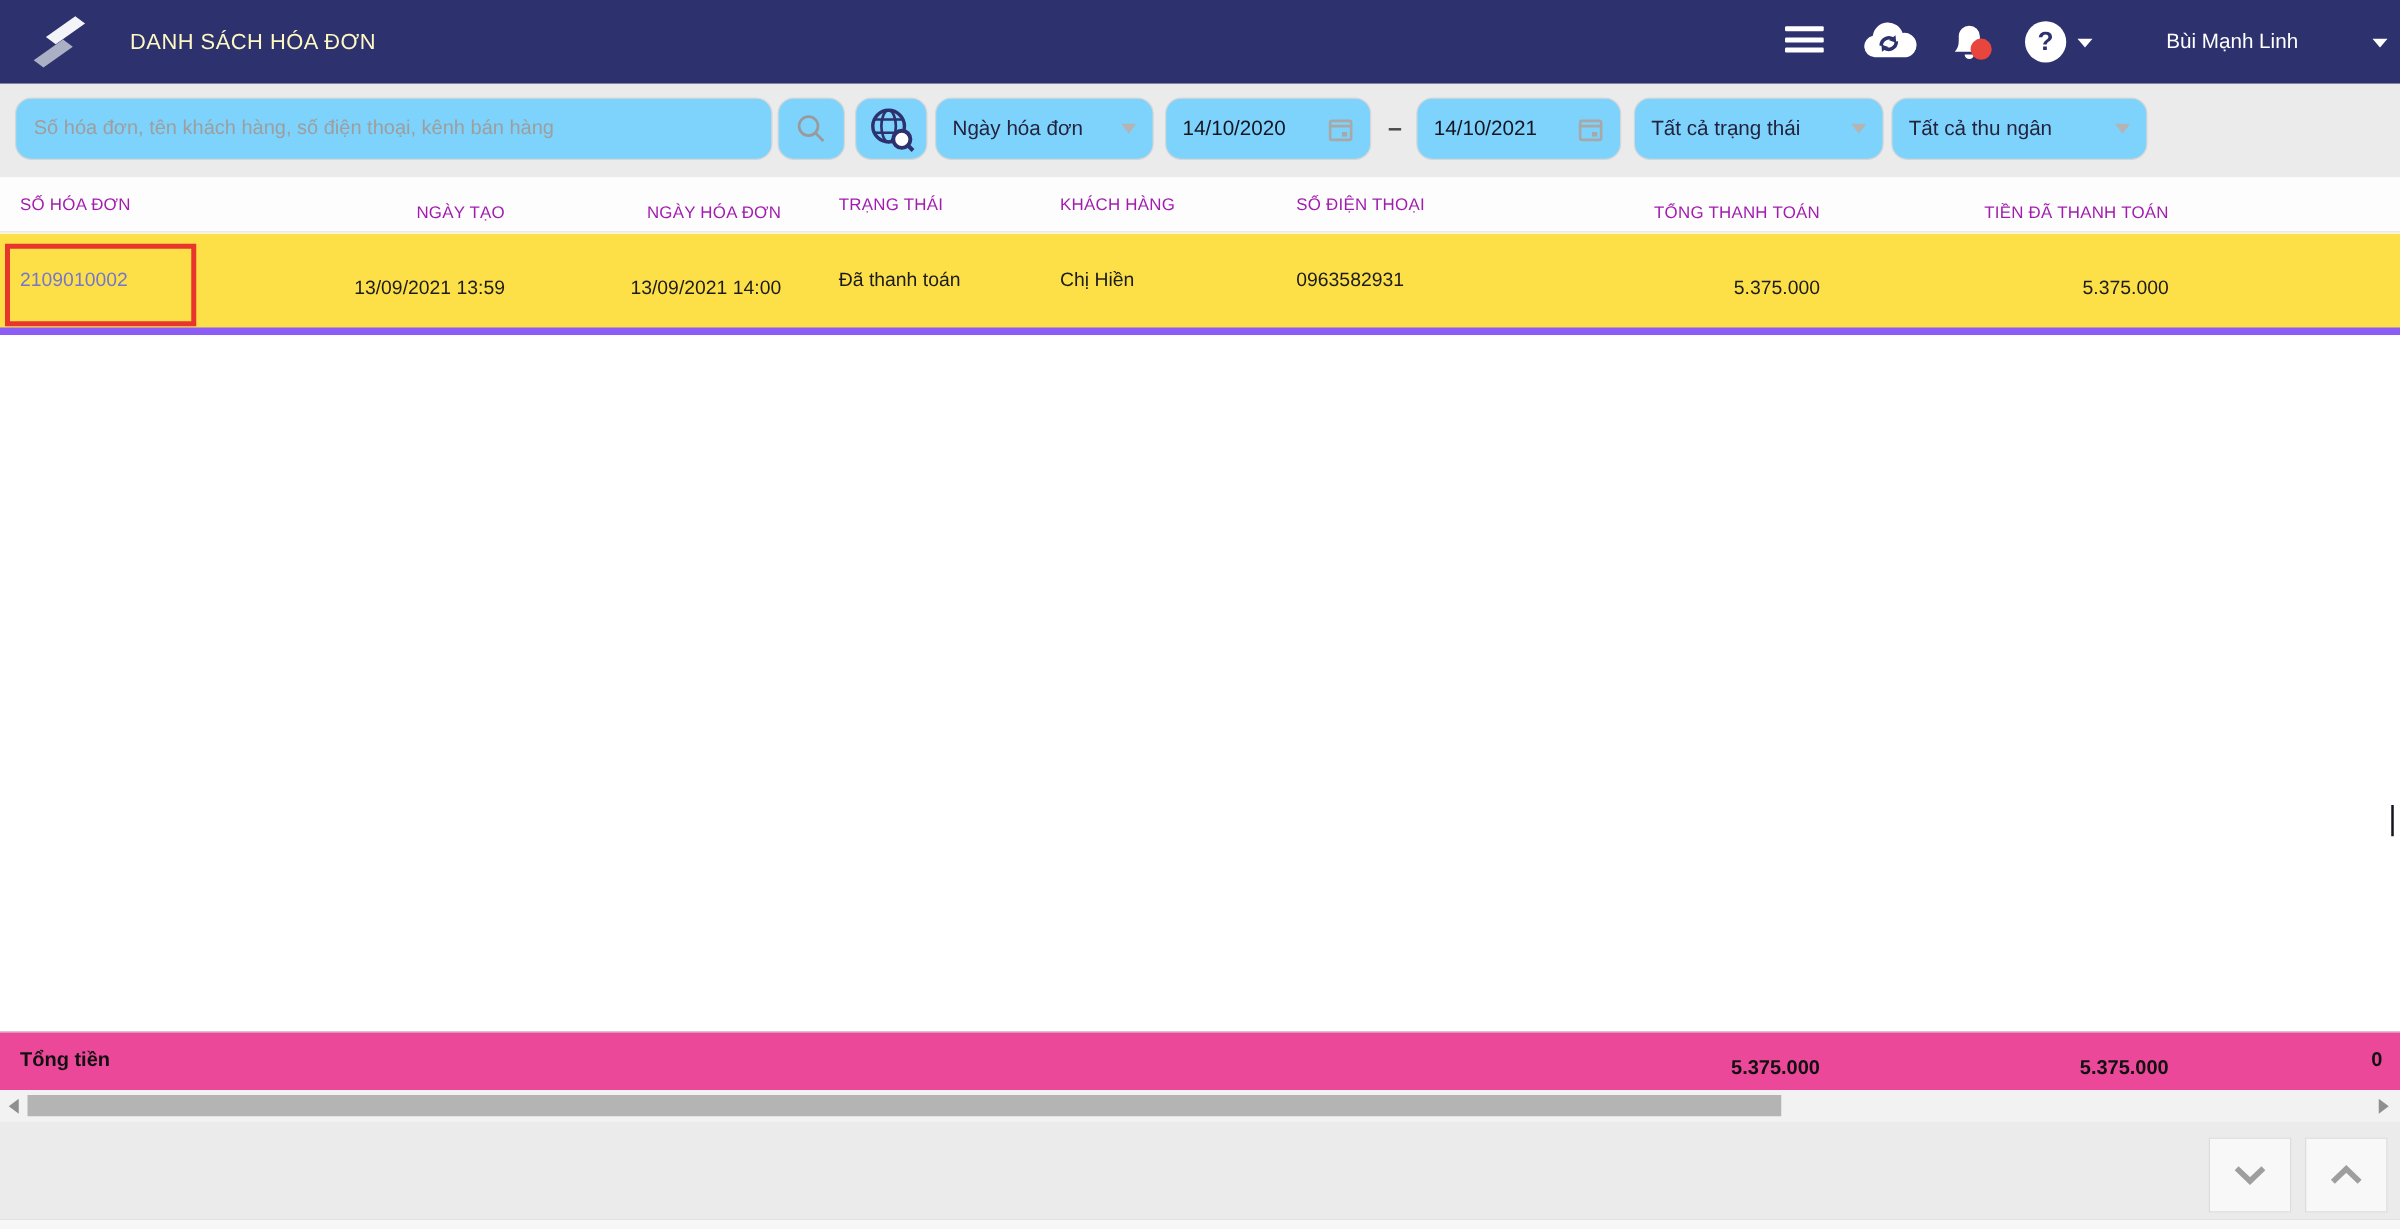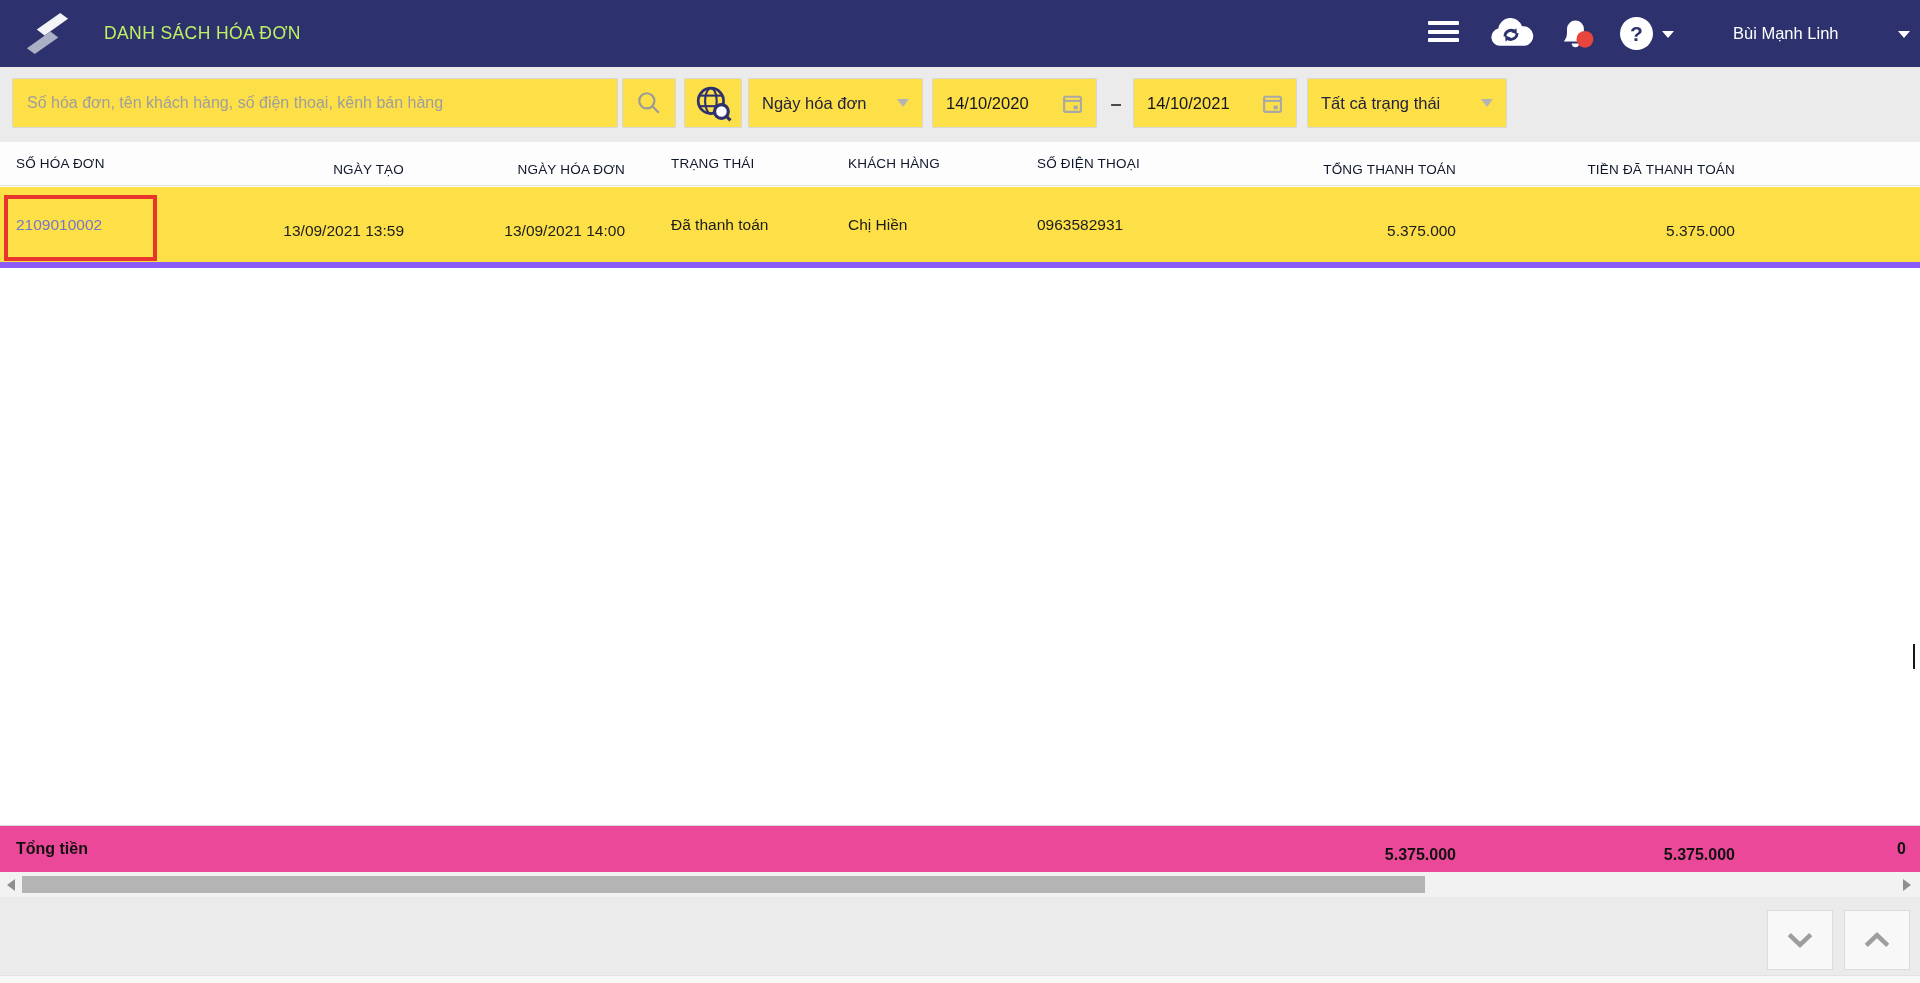--- a/index.html
+++ b/index.html
@@ -4,35 +4,35 @@
 <style>
   * { margin:0; padding:0; box-sizing:border-box; }
   html,body { width:1920px; height:983px; overflow:hidden; }
   body { font-family:"Liberation Sans","DejaVu Sans",sans-serif; background:#fff; position:relative; }
   .screen { position:absolute; inset:0; width:1920px; height:983px; background:#fff; }
 
   
   .navbar { position:absolute; top:0; left:0; width:100%; height:67px; background:#2d316e; }
   .logo { position:absolute; left:24px; top:10px; width:47px; height:47px; }
   .nav-title { position:absolute; left:104px; top:0; height:67px; display:flex; align-items:center;
-               color:#bef264; font-size:17.5px; font-weight:500; letter-spacing:.4px; }
+               color:#fef9c3; font-size:17.5px; font-weight:500; letter-spacing:.4px; }
   .hamburger { position:absolute; left:1428px; top:21px; width:31px; height:25px; cursor:pointer; }
   .hamburger span { display:block; height:4px; background:#fff; border-radius:1px; margin-bottom:4.5px; }
   .nav-ico { position:absolute; top:14px; cursor:pointer; }
   .help-circle { position:absolute; left:1620px; top:17px; width:33px; height:33px; border-radius:50%;
                  background:#fff; display:flex; align-items:center; justify-content:center;
                  color:#2d316e; font-size:21px; font-weight:700; cursor:pointer; }
   .caret-w { width:0; height:0; border-left:6px solid transparent; border-right:6px solid transparent;
              border-top:7px solid #fff; position:absolute; }
   .user-name { position:absolute; left:1733px; top:0; height:67px; display:flex; align-items:center;
                color:#fff; font-size:16.5px; cursor:pointer; }
 
   
   .filterbar { position:absolute; top:67px; left:0; width:100%; height:75px; background:#ebebeb; }
-  .fbox { position:absolute; top:11px; height:50px; background:#fde047; border:1px solid #d6d6d6; border-radius:2px; }
+  .fbox { position:absolute; top:11px; height:50px; background:#7dd3fc; border:1px solid #d6d6d6; border-radius:13px; }
   .search-input { left:12px; width:606px; padding:0 14px; font-size:16px; color:#222;
                   font-family:"Liberation Sans","DejaVu Sans",sans-serif; outline:none; }
   .search-input::placeholder { color:#9e9e9e; }
   .icon-btn { display:flex; align-items:center; justify-content:center; cursor:pointer; }
   .search-btn { left:622px; width:54px; }
   .globe-btn { left:684px; width:58px; }
   .select { display:flex; align-items:center; justify-content:space-between; padding:0 13px;
             font-size:16.5px; color:#23233d; cursor:pointer; }
   .caret-g { width:0; height:0; border-left:6.5px solid transparent; border-right:6.5px solid transparent;
              border-top:8px solid #b4b4b4; flex:none; margin-left:8px; }
@@ -50,21 +50,21 @@
   
   .cols { display:grid; grid-template-columns:220px 168px 221px 217px 193px 200px 221px 279px;
           padding-left:16px; height:100%; align-items:center; }
   .cell { white-space:nowrap; overflow:visible; }
   .ar { text-align:right;margin-top:12px; }
   .c-status { padding-left:46px; }
   .c-customer { padding-left:6px; }
   .c-phone { padding-left:2px; }
 
   .thead { position:absolute; top:142px; left:0; width:100%; height:44px; background:#fdfdfd;
-           border-bottom:1px solid #e2e2e2; color:#0f172a; font-size:13.5px; letter-spacing:.2px; }
+           border-bottom:1px solid #e2e2e2; color:#a21caf; font-size:13.5px; letter-spacing:.2px; }
   .trow { position:absolute; top:187px; left:0; width:100%; height:81px; background:#fde047;
           border-bottom:6px solid #8b5cf6; font-size:15.5px; color:#1c1c1c; cursor:pointer; }
   .invoice-link { color:#7477cd; text-decoration:none; cursor:pointer; }
   .red-box { position:absolute; left:4px; top:8px; width:153px; height:66px;
              border:4px solid #e8362d; pointer-events:none; }
 
   
   .totals { position:absolute; top:825px; left:0; width:100%; height:47px; background:#ec4899;
             border-top:1px solid #d8d8d8; font-size:16px; color:#111; }
   .totals .bold { font-weight:700; }
@@ -182,20 +182,24 @@
         <line x1="2" y1="7.5" x2="18" y2="7.5" stroke="#a8a8a8" stroke-width="2"></line>
         <rect x="11" y="12" width="4" height="3.5" fill="#a8a8a8"></rect>
       </svg>
     </div>
 
     <div class="fbox select sel-status">
       <span>Tất cả trạng thái</span>
       <div class="caret-g"></div>
     </div>
 
+    <div class="fbox select sel-cashier">
+      <span>Tất cả thu ngân</span>
+      <div class="caret-g"></div>
+    </div>
 
   </div>
 
   <div class="thead">
     <div class="cols">
       <div class="cell">SỐ HÓA ĐƠN</div>
       <div class="cell ar">NGÀY TẠO</div>
       <div class="cell ar">NGÀY HÓA ĐƠN</div>
       <div class="cell c-status">TRẠNG THÁI</div>
       <div class="cell c-customer">KHÁCH HÀNG</div>

